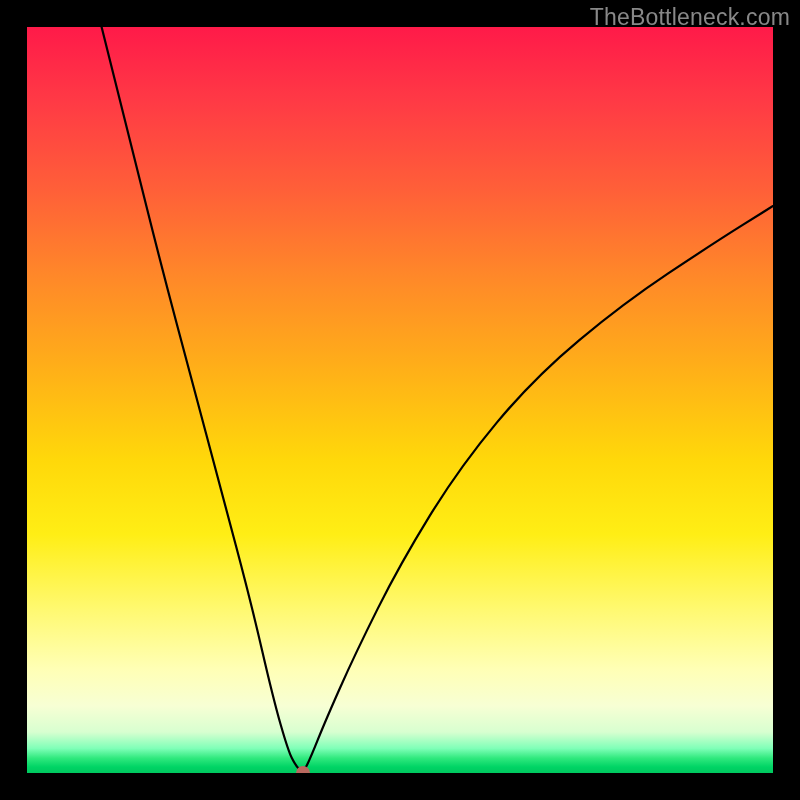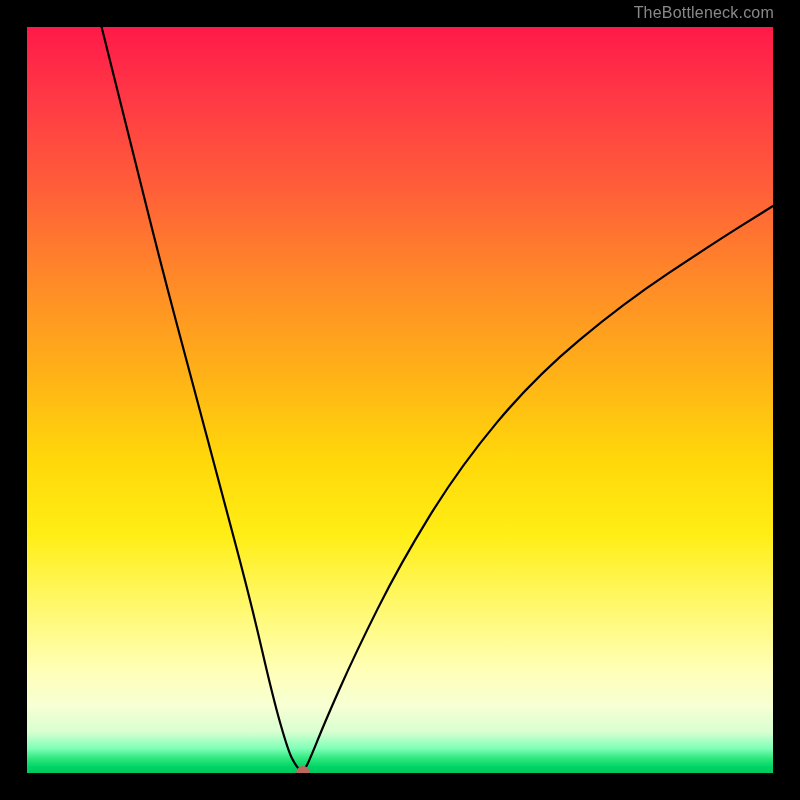--- a/index.html
+++ b/index.html
@@ -55,23 +55,23 @@
     stroke-width: 2.2;
     stroke-linejoin: round;
     stroke-linecap: round;
   }
   .marker {
     fill: #b9695f;
   }
   .watermark {
     position: absolute;
     top: 4px;
-    right: 26px;
+    right: 10px;
     color: #888;
-    font-size: 16px;
+    font-size: 23px;
     font-weight: 500;
     letter-spacing: 0.2px;
   }
 </style>
 </head>
 <body>
 
 <div class="frame">
   <div class="plot-area">
     <div class="gradient"></div>

